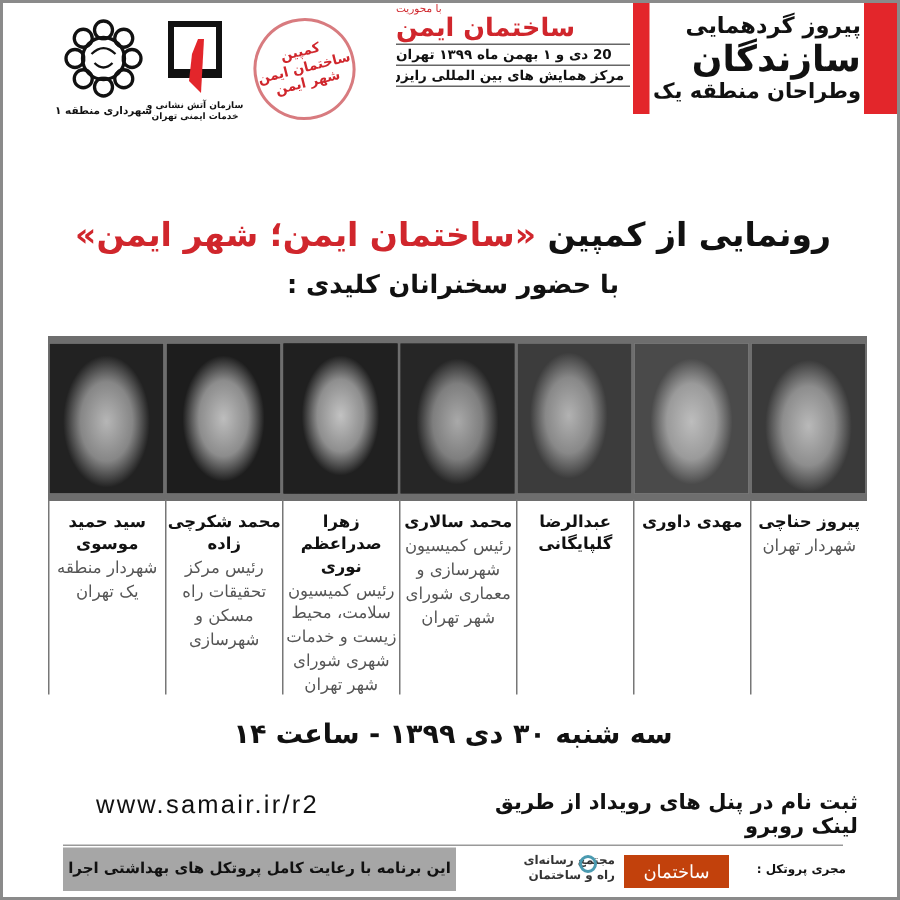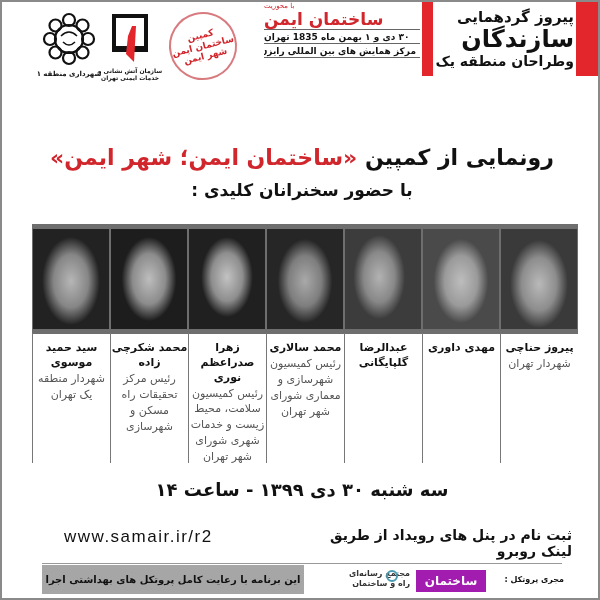--- a/index.html
+++ b/index.html
@@ -50,41 +50,41 @@
   
   .register { position: absolute; left: 300px; top: 525px; width: 270px; text-align: right; direction: rtl; font-size: 14px; font-weight: bold; color: #111; }
   .url { position: absolute; left: 62px; top: 525px; width: 210px; font-family: "Liberation Sans", sans-serif; font-size: 17px; color: #111; letter-spacing: 1.5px; }
 
   .divider { position: absolute; left: 40px; top: 561px; width: 520px; height: 1px; background: #999; }
 
   
   .footer-note { position: absolute; left: 40px; top: 563px; width: 262px; height: 29px; background: #a6a6a6; direction: rtl; text-align: center; font-size: 10px; font-weight: bold; color: #111; line-height: 29px; }
   .media-group { position: absolute; left: 318px; top: 567px; width: 90px; direction: rtl; font-size: 8px; color: #333; line-height: 1.3; font-weight: bold; text-align: right; }
   .media-icon { position: absolute; left: 384px; top: 568px; width: 12px; height: 12px; border-radius: 50%; border: 2px solid #4a9ab0; }
-  .mag-logo { position: absolute; left: 414px; top: 568px; width: 70px; height: 22px; background: #a21caf; color: #fff; font-size: 12px; font-weight: bold; text-align: center; line-height: 22px; direction: rtl; }
+  .mag-logo { position: absolute; left: 414px; top: 568px; width: 70px; height: 22px; background: #c2410c; color: #fff; font-size: 12px; font-weight: normal; text-align: center; line-height: 22px; direction: rtl; }
   .organizer { position: absolute; left: 500px; top: 573px; width: 62px; direction: rtl; text-align: right; font-size: 8px; font-weight: bold; color: #111; }
 </style>
 </head>
 <body>
 
 <div class="frame">
 
   <div class="header">
     <div class="hdr-redbar-right"></div>
     <div class="hdr-redbar-left"></div>
     <div class="hdr-title">
       <span class="l1">پیروز گردهمایی</span>
       <span class="l2">سازندگان</span>
       <span class="l3">وطراحان منطقه یک</span>
     </div>
 
     <div class="hdr-info">
       <span class="with">با محوریت</span>
       <span class="brand">ساختمان ایمن</span>
-      <span class="row">۳۰ دی و ۱ بهمن ماه 1835 تهران</span>
+      <span class="row">20 دی و ۱ بهمن ماه ۱۳۹۹ تهران</span>
       <span class="row last">مرکز همایش های بین المللی رایزن</span>
     </div>
 
     <div class="stamp">
       <span>کمپین</span>
       <span>ساختمان ایمن</span>
       <span>شهر ایمن</span>
     </div>
 
     <svg class="logo-fire" viewBox="0 0 36 50">

